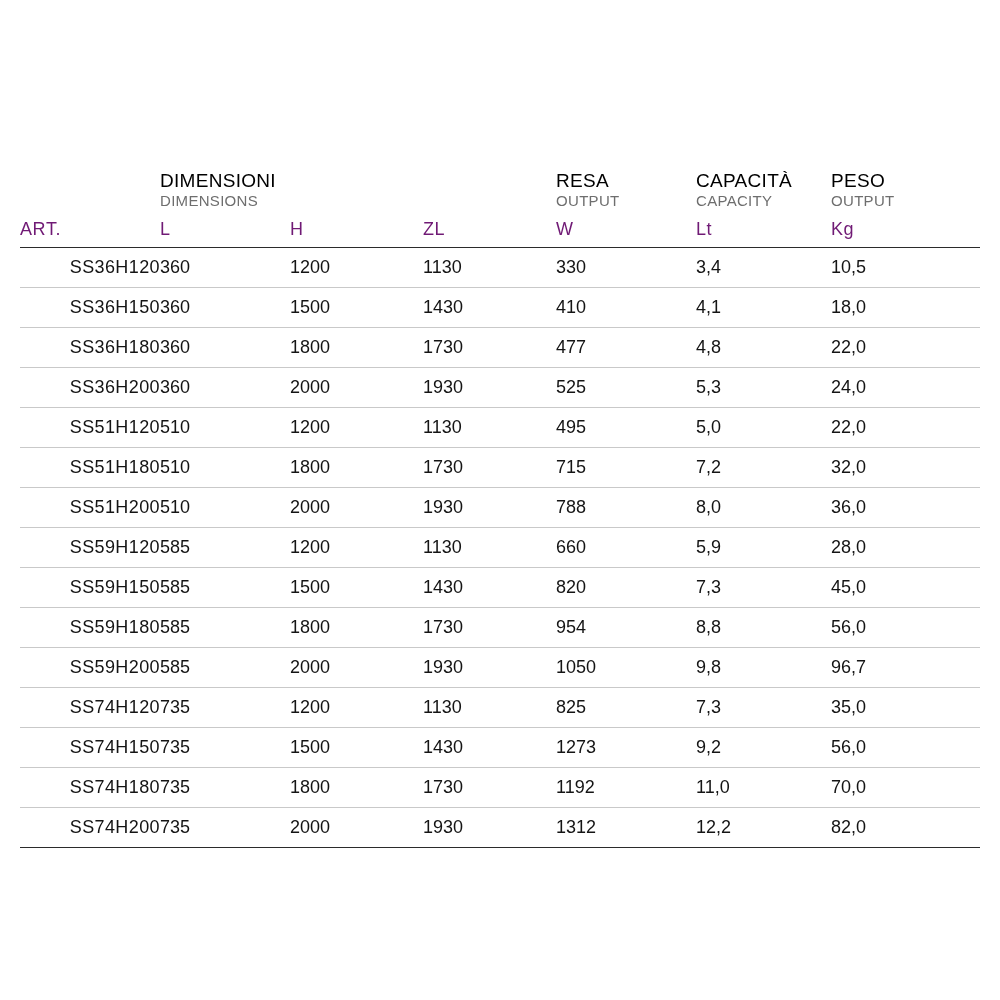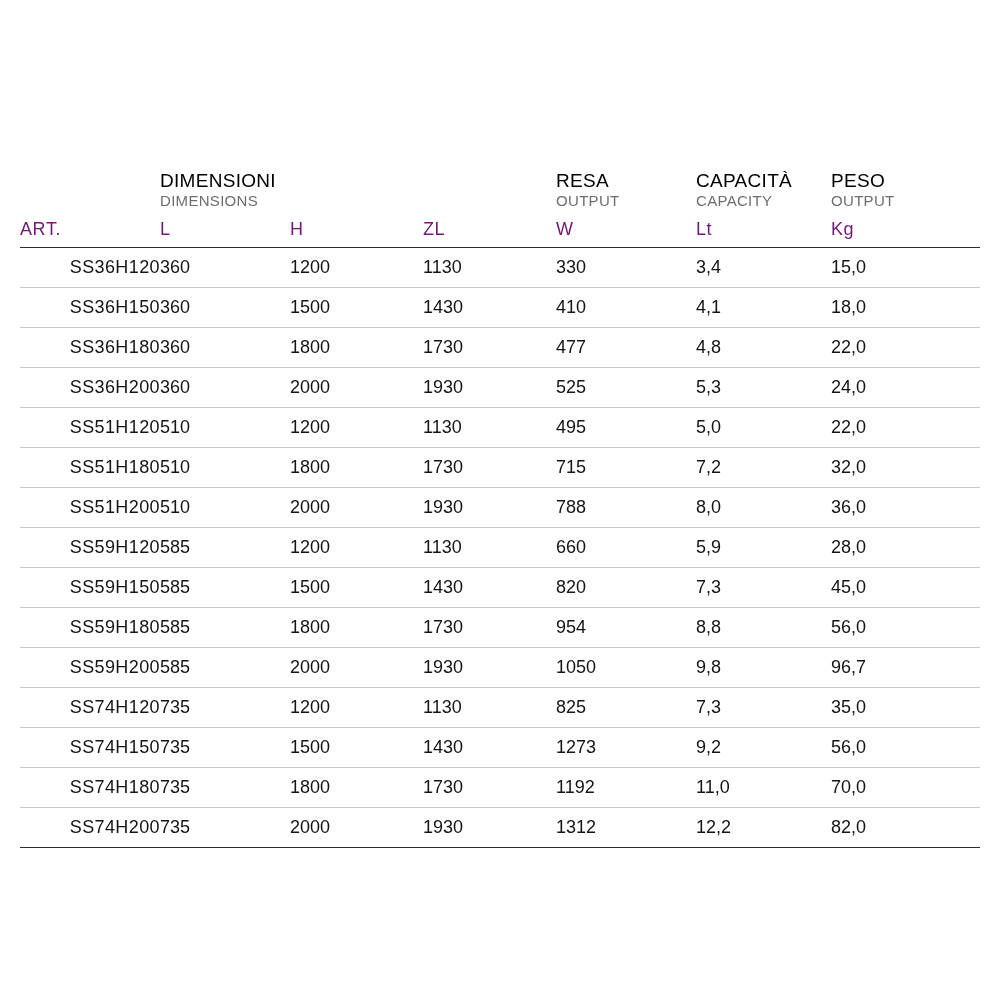--- a/index.html
+++ b/index.html
@@ -134,21 +134,21 @@
       </tr>
     </thead>
     <tbody>
       <tr>
         <td class="art">SS36H120</td>
         <td>360</td>
         <td>1200</td>
         <td>1130</td>
         <td>330</td>
         <td>3,4</td>
-        <td>15,0</td>
+        <td>10,5</td>
       </tr>
       <tr>
         <td class="art">SS36H150</td>
         <td>360</td>
         <td>1500</td>
         <td>1430</td>
         <td>410</td>
         <td>4,1</td>
         <td>18,0</td>
       </tr>

